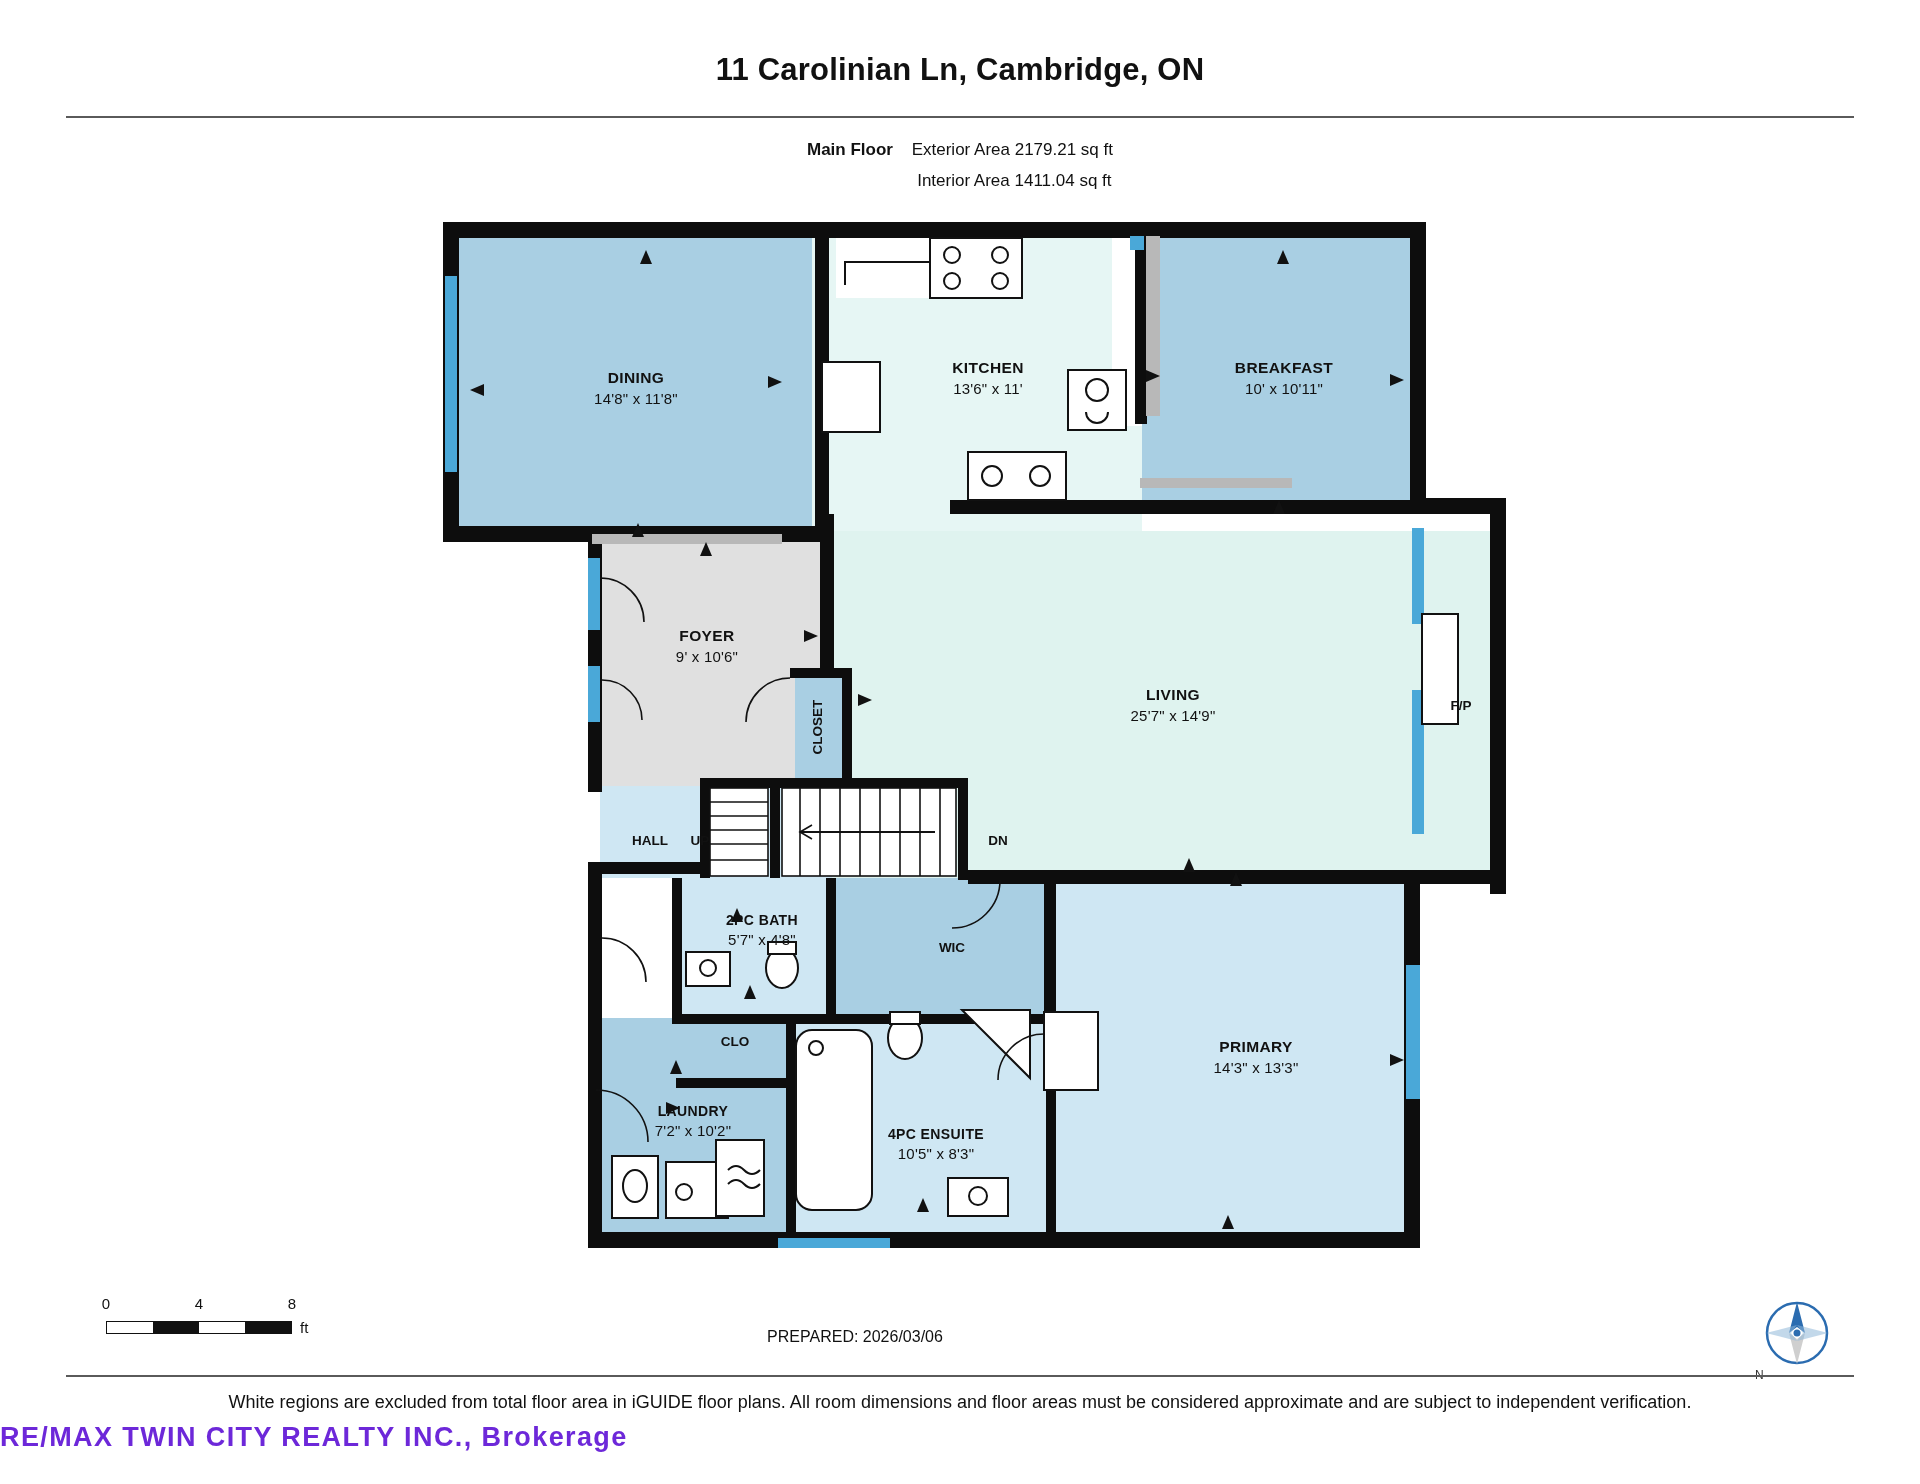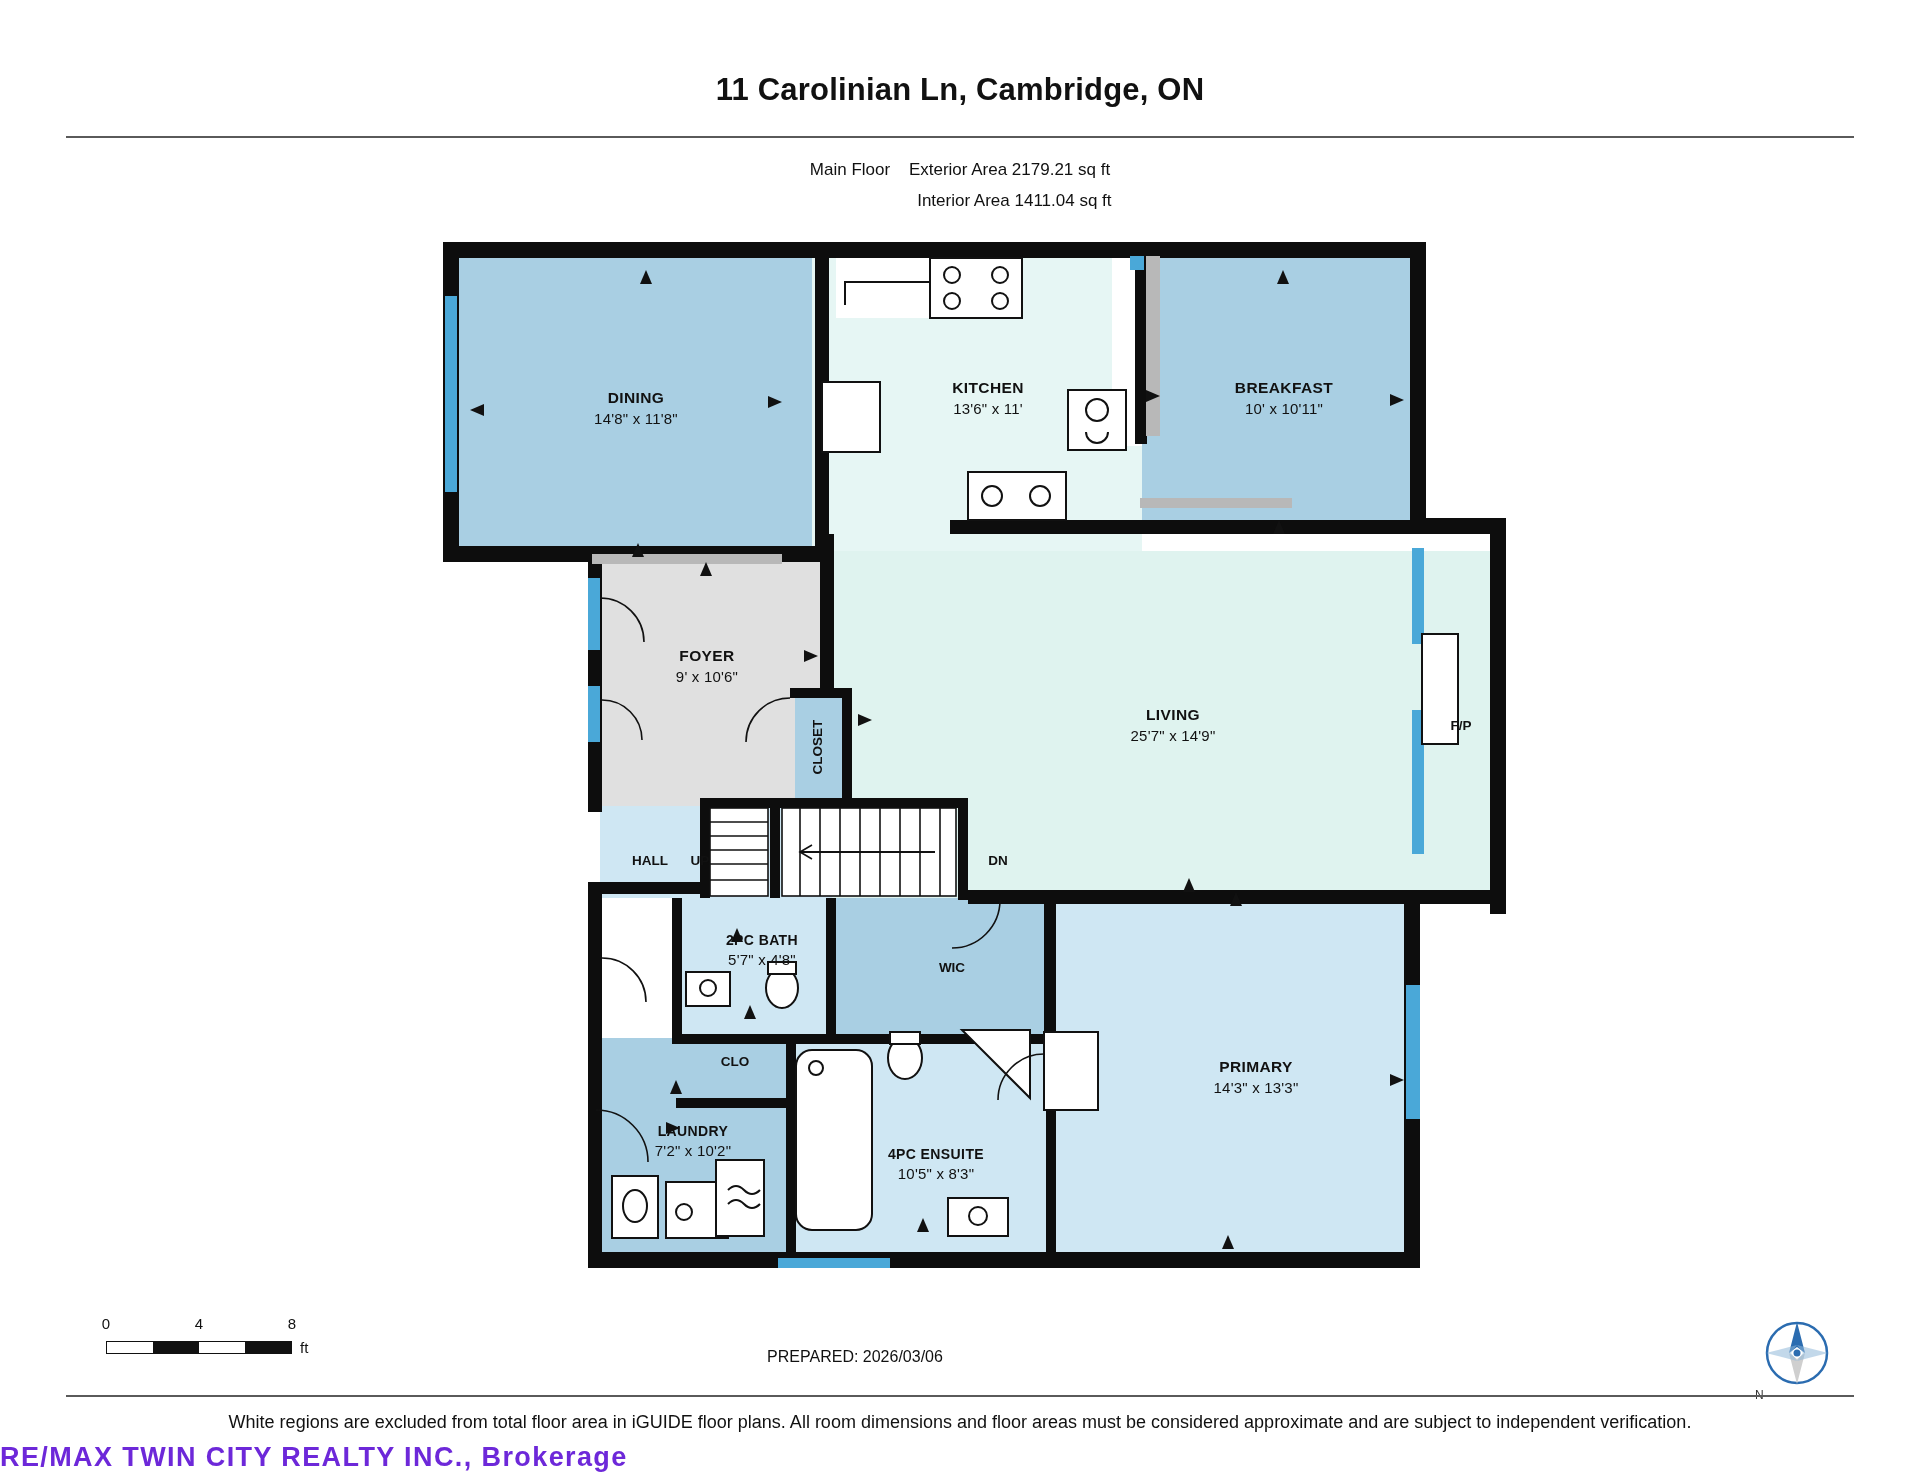--- a/index.html
+++ b/index.html
@@ -11,21 +11,20 @@
     width: 1920px;
     height: 1484px;
     position: relative;
     font-family: "Liberation Sans", sans-serif;
     color: #111111;
     overflow: hidden;
   }
   .page {
     position: absolute;
     inset: 0;
-    margin-top: 20px;
   }
 
   
   .title {
     position: absolute;
     top: 52px;
     left: 0;
     width: 1920px;
     text-align: center;
     font-size: 31px;
@@ -45,21 +44,21 @@
     position: absolute;
     top: 134px;
     left: 0;
     width: 1920px;
     text-align: center;
     font-size: 17px;
     line-height: 31px;
   }
   .meta .row { display: block; }
   .meta .label {
-    font-weight: normal;
+    font-weight: bold;
     display: inline-block;
     min-width: 0;
     margin-right: 14px;
   }
   .meta .spacer-label {
     display: inline-block;
     width: 104px;
   }
 
   

